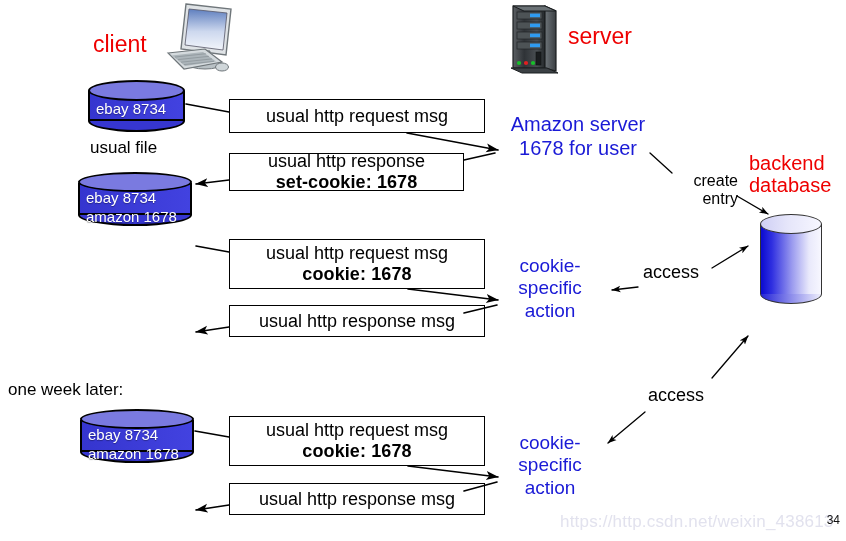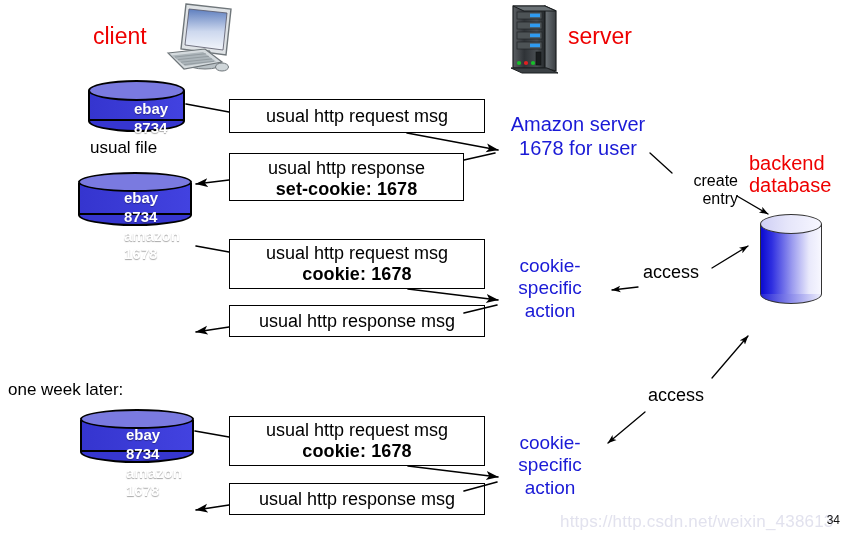--- a/index.html
+++ b/index.html
@@ -20,21 +20,21 @@
   .lbl{
     position:absolute;
     white-space:nowrap;
     line-height:1.08;
     color:#000;
   }
   .red{color:#ee0000;}
   .blue{color:#1a1ad6;}
   .black{color:#000000;}
 
-  .t-client{font-size:23px;}
+  .t-client{font-size:23px;margin-top:8px;}
   .t-server{font-size:23px;}
   .t-backend{font-size:20px;text-align:left;line-height:1.12;}
   .t-amazon{font-size:20px;text-align:center;line-height:1.18;}
   .t-cookieact{font-size:19px;text-align:center;line-height:1.18;}
   .t-create{font-size:16px;line-height:1.12;text-align:right;}
   .t-access{font-size:18px;}
   .t-cookiefile{font-size:17px;}
   .t-week{font-size:17px;}
 
   
@@ -84,27 +84,26 @@
     border:2px solid #000;
     border-radius:50%;
     box-sizing:border-box;
   }
   .cyl .txt{
     position:absolute;
     left:0;right:0;
     text-align:left;
     color:#ffffff;
     font-size:15px;
-    font-weight:bold;
+    font-weight:normal;
     line-height:1.25;
     padding-left:8px;
     box-sizing:border-box;
     text-shadow:0 1px 1px rgba(0,0,0,.35);
     z-index:3;
-    margin-left:38px;
   }
 
   
   #backend-db{position:absolute;z-index:4;}
   #backend-db .db-body{
     position:absolute;left:0;right:0;
     background:linear-gradient(90deg,#0a0ad0 0%,#2f2fe0 18%,#9b9bef 52%,#e9e9fb 80%,#f7f7ff 100%);
     border-left:1.5px solid #333;
     border-right:1.5px solid #333;
     box-sizing:border-box;
@@ -263,21 +262,21 @@
     <div class="db-bot" style="top:70px;height:20px;"></div>
     <div class="db-body" style="top:10px;height:70px;"></div>
     <div class="db-top" style="height:20px;"></div>
   </div>
 
   <div class="msgbox" style="left:229px;top:99px;width:256px;height:34px;">
     <div class="l1">usual http request msg</div>
 
   </div>
 
-  <div class="msgbox" style="left:229px;top:153px;width:235px;height:48px;justify-content:flex-end;">
+  <div class="msgbox" style="left:229px;top:153px;width:235px;height:38px;">
     <div class="l1">usual http response</div>
     <div class="l2">set-cookie: 1678</div>
   </div>
 
   <div class="msgbox" style="left:229px;top:239px;width:256px;height:50px;">
     <div class="l1">usual http request msg</div>
     <div class="l2">cookie: 1678</div>
   </div>
 
   <div class="msgbox" style="left:229px;top:305px;width:256px;height:32px;">

